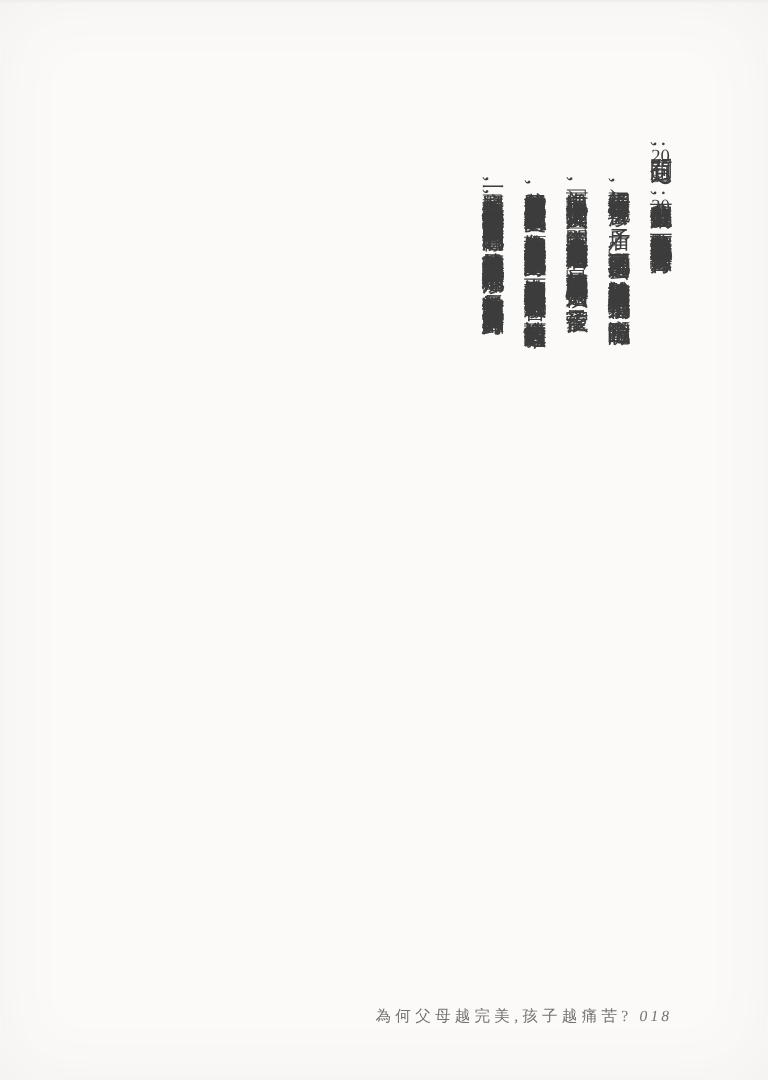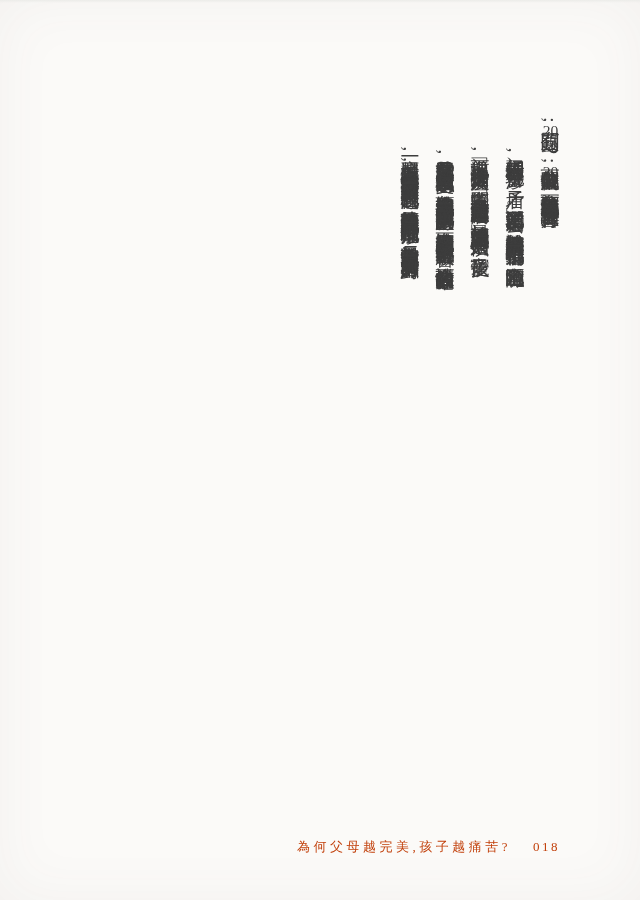--- a/index.html
+++ b/index.html
@@ -55,30 +55,31 @@
     font-size: 0.82em;
     letter-spacing: 0;
   }
 
   .footer {
     position: absolute;
     top: 838px;
     right: 80px;
     display: flex;
     align-items: baseline;
-    color: #c2410c;
+    color: #737373;
     font-size: 13px;
   }
   .footer .book-title {
     letter-spacing: 3.5px;
   }
   .footer .page-number {
-    margin-left: 22px;
+    margin-left: 6px;
     letter-spacing: 2.5px;
     font-family: "Liberation Serif", "DejaVu Serif", serif;
+    font-style: italic;
   }
 </style>
 </head>
 <body>
 
 <div class="page">
 
   <div class="vtext">
     <p>有問題;<span class="tcy">20</span>〜<span class="tcy">50</span>百分位數屬於中間值;<span class="tcy">20</span>百分位數以下屬於危險範圍,需要評估改善育兒方法。</p>
     <p class="indent">仔細看這張圖表,會發現「干涉、矛盾、溺愛」這三項都凹了進去。雖然協助調查的親子只有六組,不過這三項都特別低、瀕臨危險範圍。</p>

